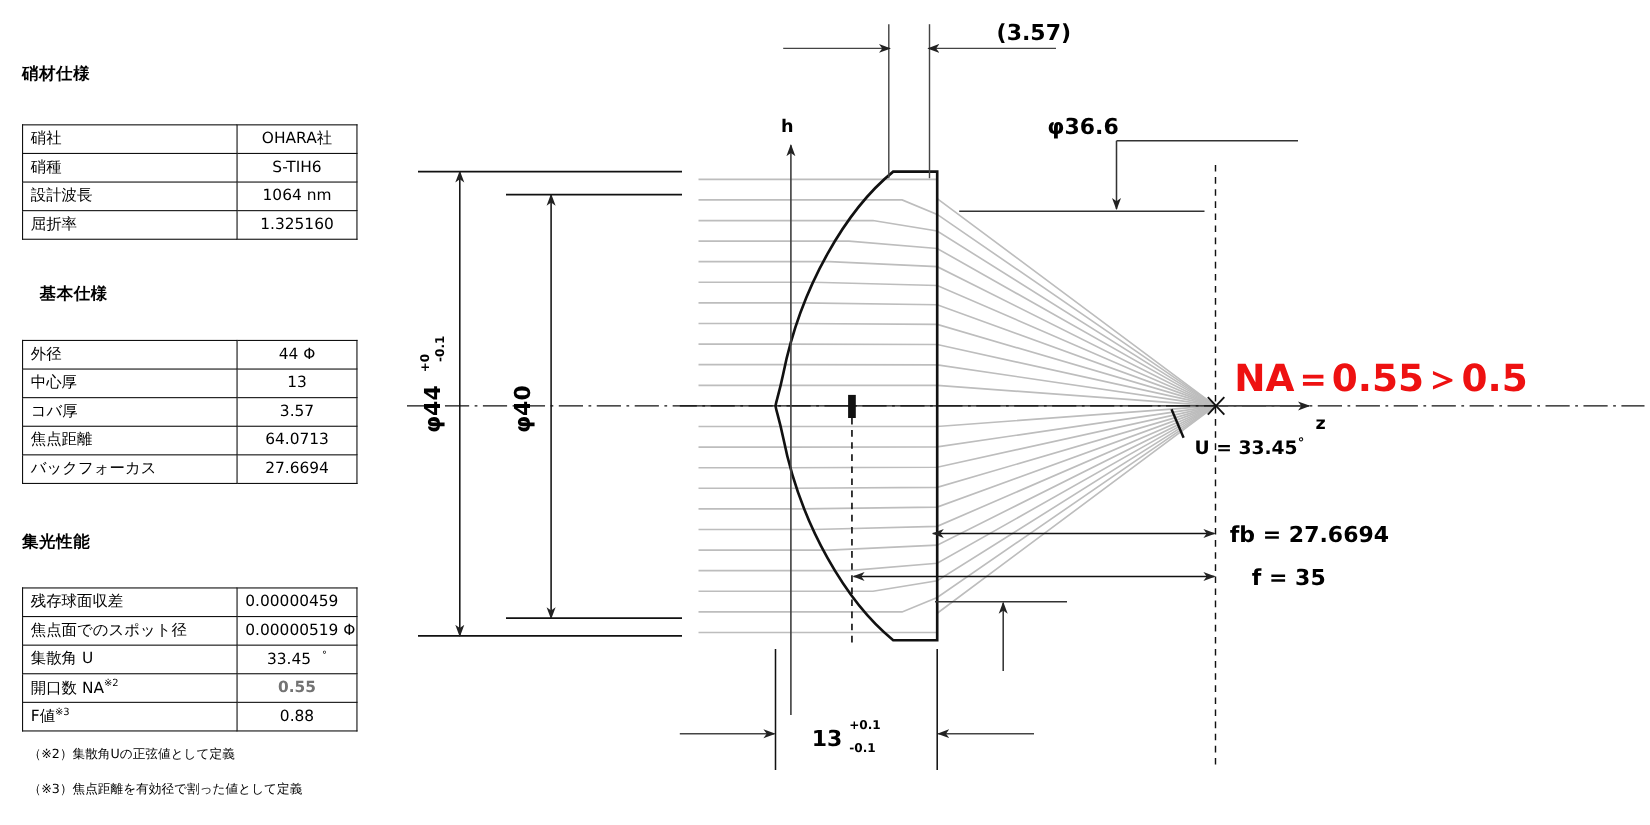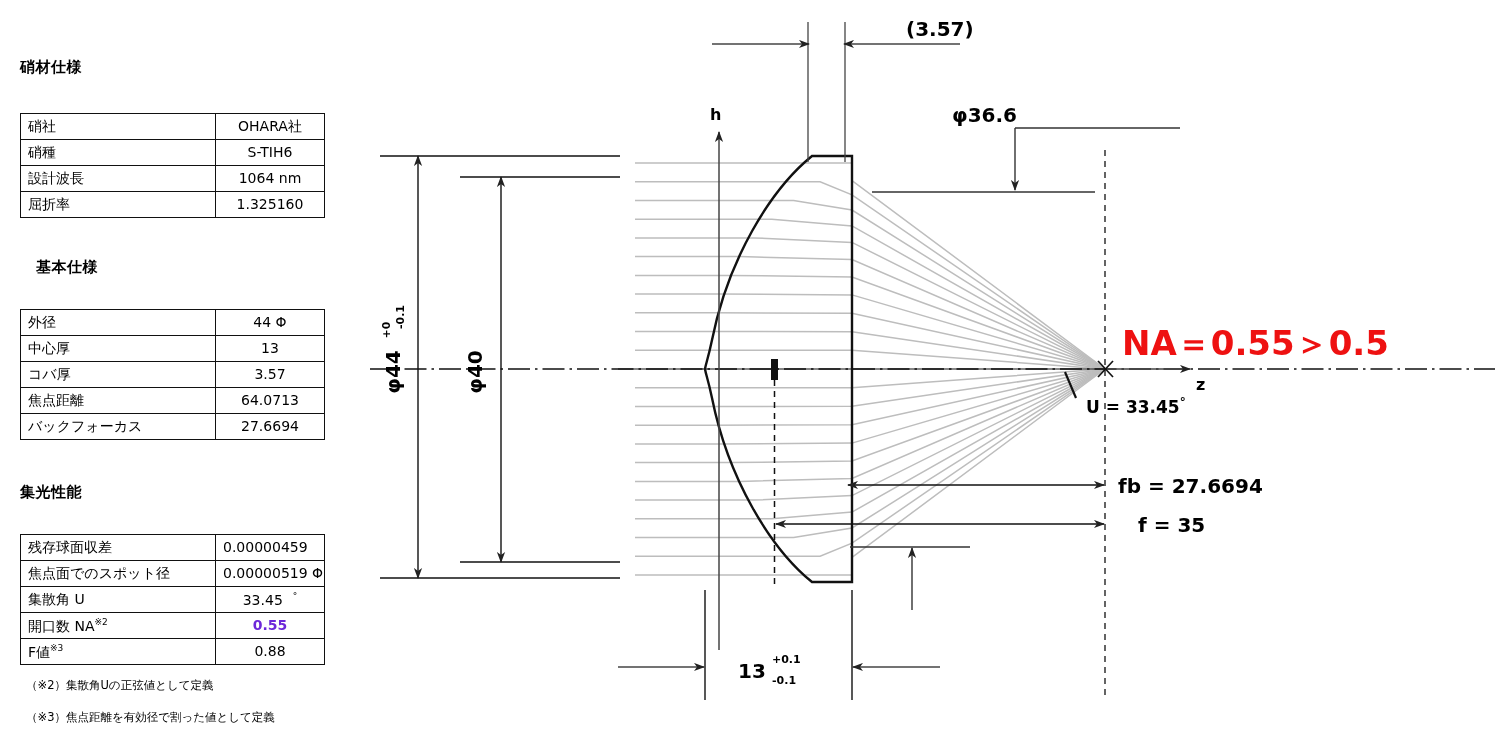--- a/index.html
+++ b/index.html
@@ -28,21 +28,21 @@
   }
   table.spec td{
     border:1.4px solid #111;
     height:25px;
     padding:0 7px;
     white-space:nowrap;
     line-height:1.05;
   }
   table.spec td.k{text-align:left;font-weight:500;}
   table.spec td.v{text-align:center;}
-  td.v.red{color:#6d28d9;font-weight:600;margin-top:20px;}
+  td.v.red{color:#737373;font-weight:600;margin-top:20px;}
   .sup{font-size:9px;vertical-align:super;letter-spacing:0;}
   .note{
     position:absolute;font-size:11.5px;
     font-family:"DejaVu Sans","Liberation Sans",sans-serif;
     white-space:nowrap;
   }
   .unit-sp{display:inline-block;width:10px;}
 
   
   #diagram{position:absolute;left:360px;top:0;width:1140px;height:750px;}

